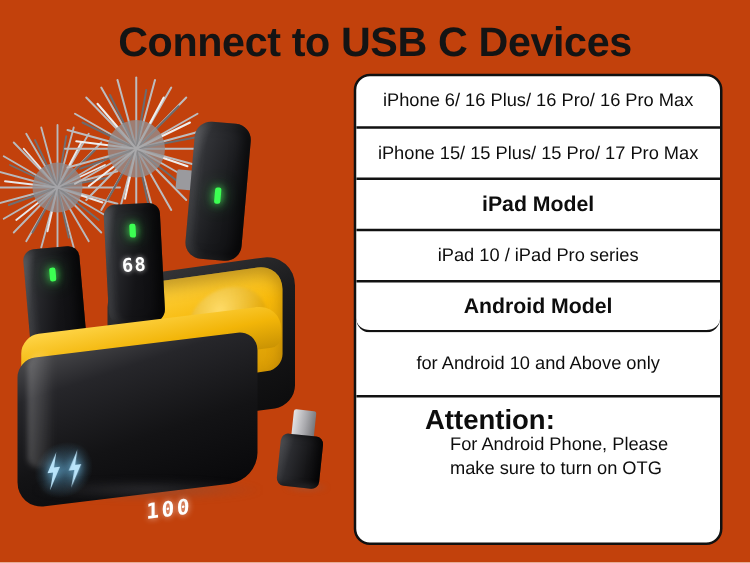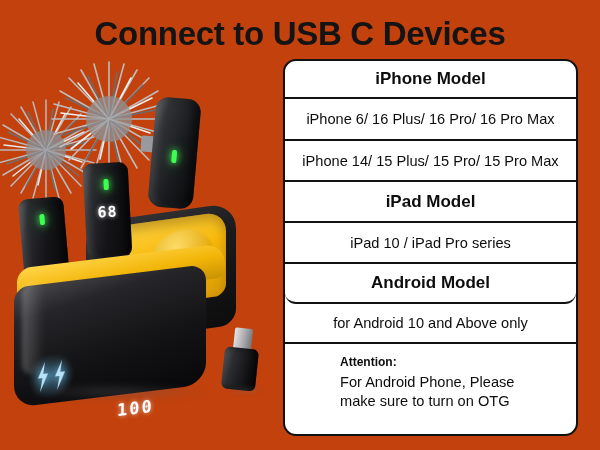--- a/index.html
+++ b/index.html
@@ -66,39 +66,40 @@
   .trow.item {
     font-size: 14.6px;
   }
   .trow.r-h1 { height: 38px; }
   .trow.r-a  { height: 42px; }
   .trow.r-b  { height: 41px; }
   .trow.r-h2 { height: 41px; }
   .trow.r-c  { height: 41px; }
   .trow.r-d  { height: 41px; }
   .trow.r-h3 { height: 40px; border-radius: 11px; }
-  .trow.r-e  { height: 40px; }
+  .trow.r-e  { height: 52px; }
   .trow.attention {
     border-bottom: none;
     height: 89px;
     display: block;
     padding: 7px 0 0 55px;
     text-align: left;
   }
   #attention-title {
-    font-size: 12px;
+    font-size: 22px;
     font-weight: bold;
     color: #0d0d0d;
     line-height: 22px;
   }
   .att-line {
     font-size: 14.6px;
     color: #0d0d0d;
     line-height: 18.5px;
     white-space: nowrap;
+    margin-left: 20px;
   }
 
   
   #product-photo {
     position: absolute;
     left: 0;
     top: 58px;
     width: 283px;
     height: 392px;
     overflow: hidden;
@@ -470,25 +471,24 @@
 
     <div id="adapter">
       <div id="adapter-pin"></div>
       <div id="adapter-body"></div>
     </div>
     <div id="adapter-shadow"></div>
   </div>
 
   <div id="spec-table">
 
-    <div class="trow header r-h1">iPhone Model</div>
 
     <div class="trow item r-a">iPhone 6/ 16 Plus/ 16 Pro/ 16 Pro Max</div>
 
-    <div class="trow item r-b">iPhone 14/ 15 Plus/ 15 Pro/ 15 Pro Max</div>
+    <div class="trow item r-b">iPhone 15/ 15 Plus/ 15 Pro/ 17 Pro Max</div>
 
     <div class="trow header r-h2">iPad Model</div>
 
 
     <div class="trow item r-d">iPad 10 / iPad Pro series</div>
 
     <div class="trow header r-h3">Android Model</div>
 
     <div class="trow item r-e">for Android 10 and Above only</div>
 

